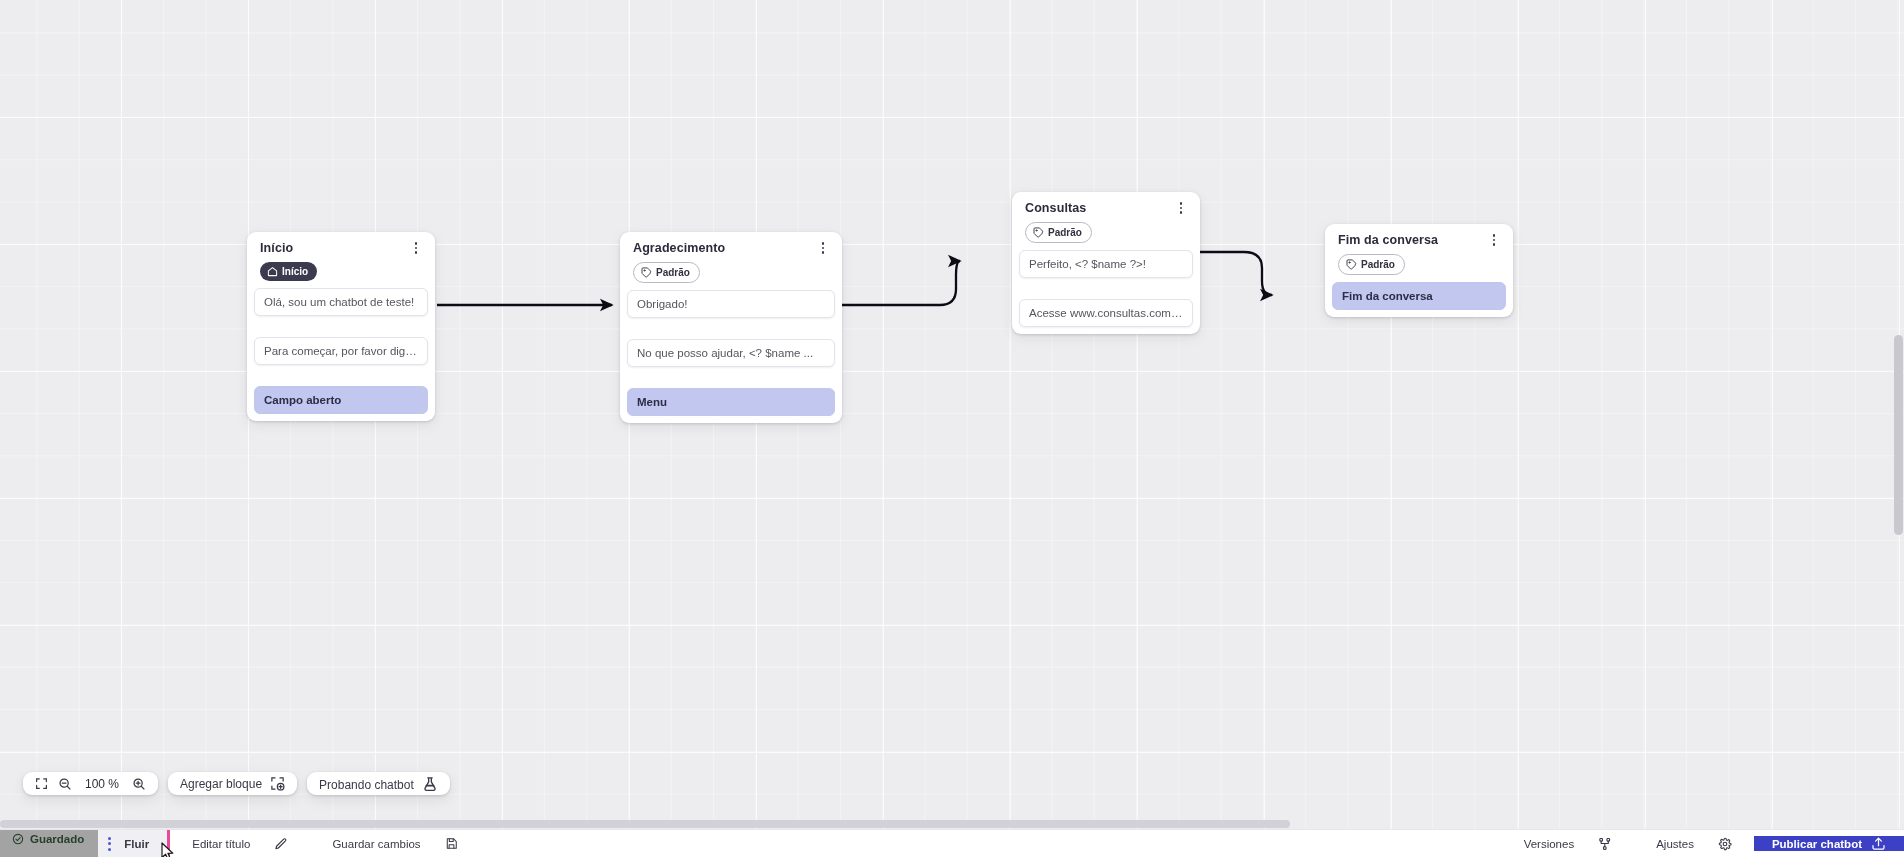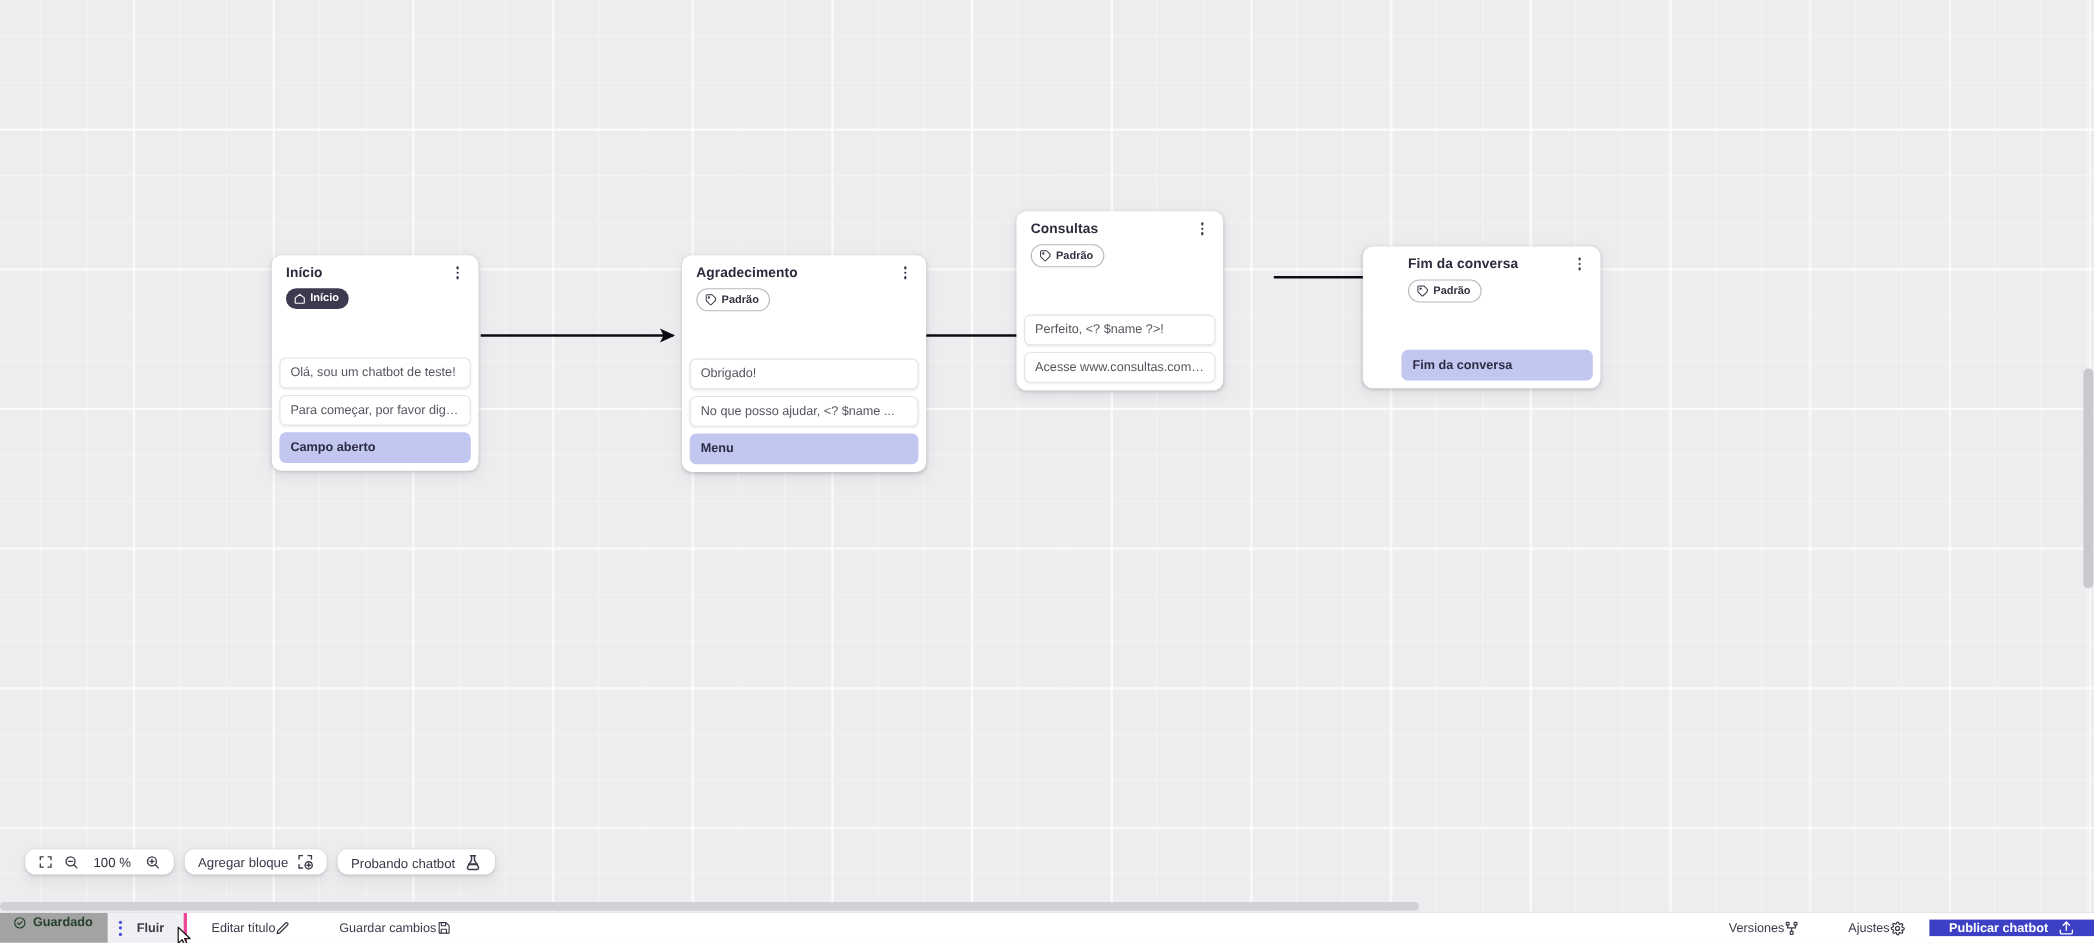--- a/index.html
+++ b/index.html
@@ -65,21 +65,21 @@
     font-size: 10px; font-weight: bold; line-height: 1;
     border-radius: 20px; padding: 4px 9px 4px 7px;
   }
   .badge.start { background: #3b3a4f; color: #ffffff; }
   .badge.pattern {
     background: #ffffff; color: #32313f;
     border: 1px solid #b9b8c4;
   }
   .badge svg { display:block; }
 
-  .rows { padding: 0 7px; display: flex; flex-direction: column; gap: 6px; margin-top: 36px; }
+  .rows { padding: 0 7px; display: flex; flex-direction: column; gap: 21px; }
   .row {
     border-radius: 6px;
     font-size: 11.5px;
     line-height: 14px;
     padding: 6px 9px;
     color: #56555f;
     white-space: nowrap; overflow: hidden; text-overflow: ellipsis;
   }
   .row.msg {
     background: #ffffff;
@@ -136,21 +136,21 @@
     background: #f0eff3;
     display: flex; align-items: center; gap: 13px;
     padding: 0 18px 0 10px;
     color: #3a3947; font-weight: bold;
     border-right: 3px solid #ec4899;
     cursor: pointer;
   }
   .dots-v { display:flex; flex-direction:column; gap:2.5px; }
   .dots-v i { width: 3px; height: 3px; border-radius: 50%; background: #4a53d6; display:block; }
   .sb-item {
-    display: flex; align-items: center; gap: 0;
+    display: flex; align-items: center; gap: 24px;
     padding: 0 22px; color: #3a3947; cursor: pointer;
     white-space: nowrap;
   }
   #sb-right { margin-left: auto; display: flex; align-items: center; }
   .publish {
     background: #3b40c4; color: #fff; font-weight: bold;
     display: flex; align-items: center; gap: 9px;
     padding: 0 18px; cursor: pointer;
   }
   .divider-v { width:1px; background:#e6e5ea; margin: 4px 0; }
@@ -234,21 +234,21 @@
         <span>Padrão</span>
       </span>
     </div>
     <div class="rows">
       <div class="row msg">Obrigado!</div>
       <div class="row msg">No que posso ajudar, &lt;? $name ...</div>
       <div class="row highlight">Menu</div>
     </div>
   </div>
 
-  <div class="node" style="left:924px; top:192px; width:188px;">
+  <div class="node" style="left:1012px; top:192px; width:188px;">
     <div class="node-head">
       <div class="node-title">Consultas</div>
       <div class="kebab">
           <i></i>
           <i></i>
           <i></i>
         </div>
     </div>
     <div class="badge-row">
       <span class="badge pattern">
@@ -258,21 +258,21 @@
         </svg>
         <span>Padrão</span>
       </span>
     </div>
     <div class="rows">
       <div class="row msg">Perfeito, &lt;? $name ?&gt;!</div>
       <div class="row msg">Acesse www.consultas.com par...</div>
     </div>
   </div>
 
-  <div class="node" style="left:1239px; top:224px; width:216px;padding-left:28px;">
+  <div class="node" style="left:1325px; top:224px; width:188px;">
     <div class="node-head">
       <div class="node-title">Fim da conversa</div>
       <div class="kebab">
           <i></i>
           <i></i>
           <i></i>
         </div>
     </div>
     <div class="badge-row">
       <span class="badge pattern">

